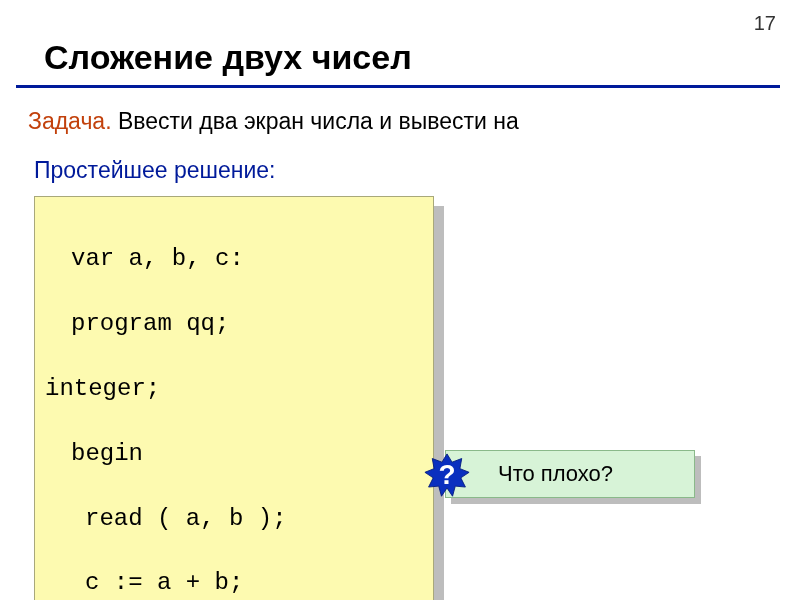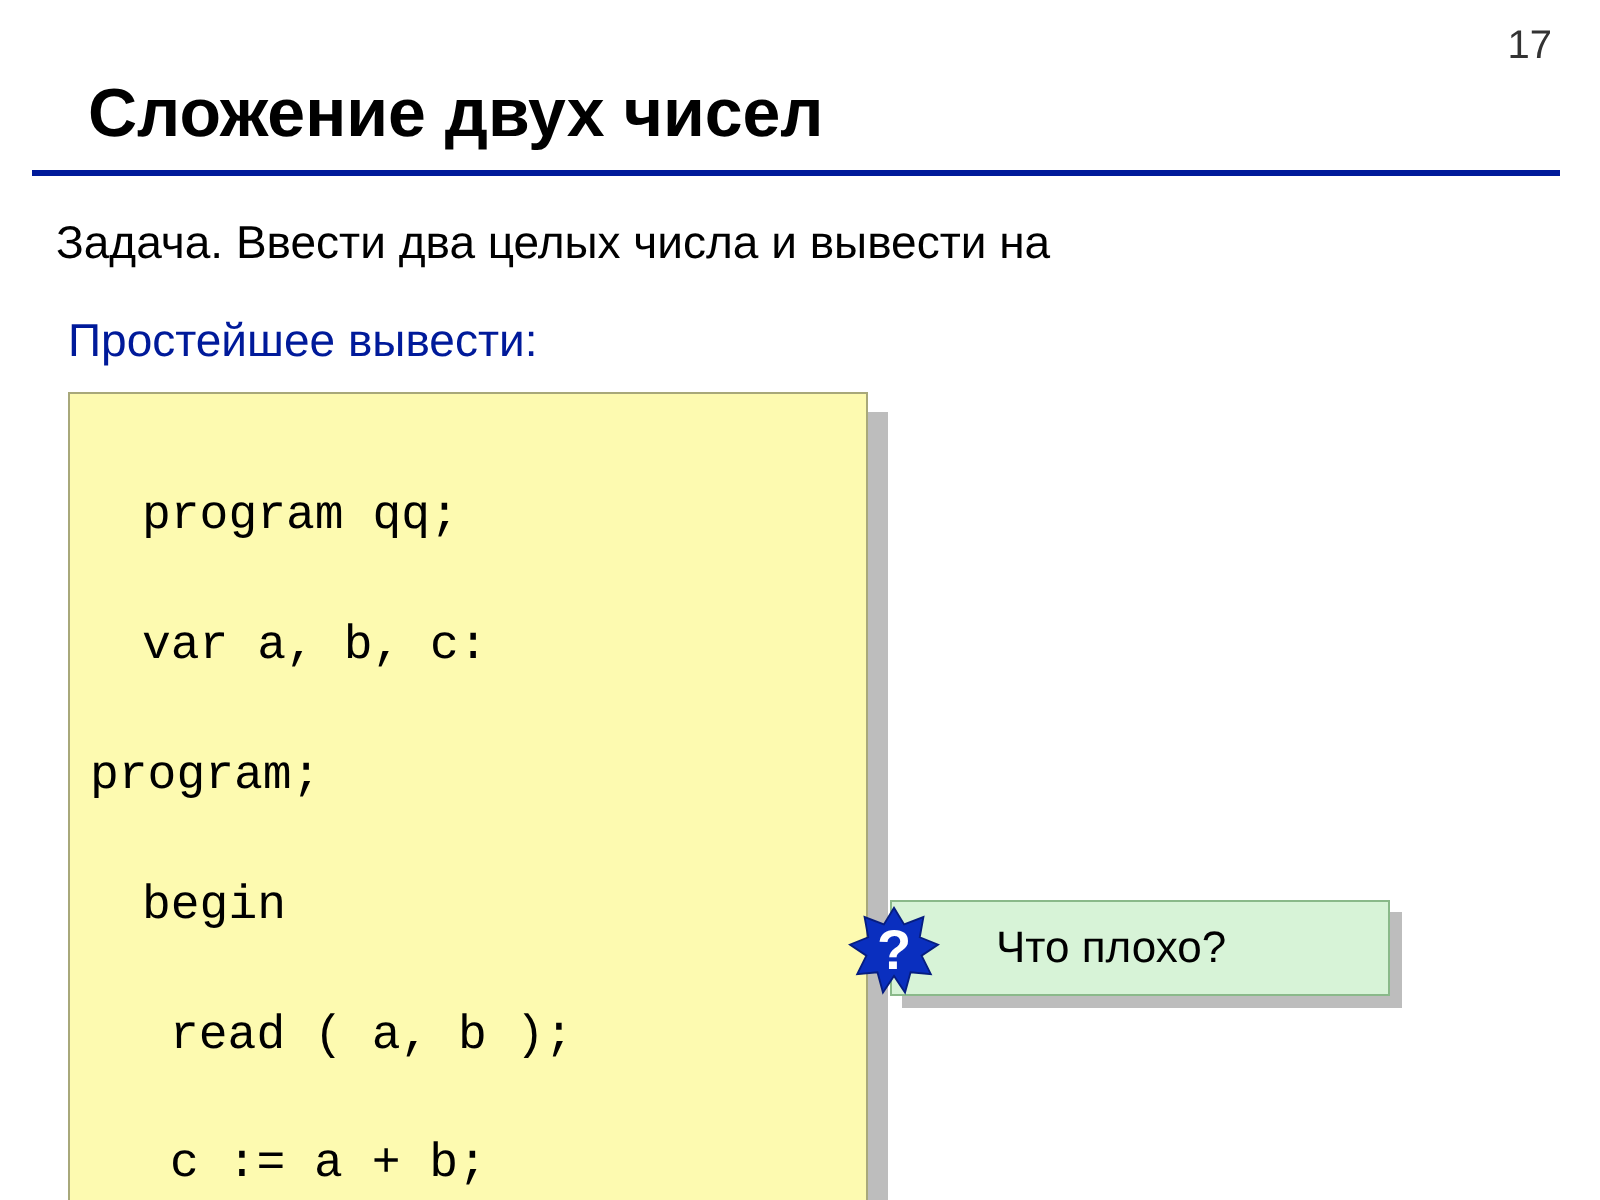--- a/index.html
+++ b/index.html
@@ -27,21 +27,21 @@
     border-bottom: 3px solid #001a9a;
     margin: 0 20px 0 16px;
   }
   .task-block {
     padding: 18px 28px 0 28px;
     font-size: 23px;
     line-height: 1.35;
     color: #000;
   }
   .task-label {
-    color: #000000;
+    color: #c2410c;
     text-align: right;
   }
   .solution-label {
     padding: 20px 0 12px 34px;
     font-size: 23px;
     color: #001a9a;
   }
   .code-area {
     position: relative;
     margin-left: 34px;
@@ -115,31 +115,31 @@
   }
 </style>
 </head>
 <body>
 
 <div class="page-number">17</div>
 
 <h1 class="heading">Сложение двух чисел</h1>
 
 <div class="task-block">
-  <span class="task-label">Задача.</span><span> Ввести два целых числа и вывести на</span><br>
+  <span class="task-label">Задача.</span><span> Ввести два экран числа и вывести на</span><br>
 </div>
 
-<div class="solution-label">Простейшее вывести:</div>
+<div class="solution-label">Простейшее решение:</div>
 
 <div class="code-area">
   <div class="code-shadow"></div>
   <div class="code-box">
+<span class="code-line i1">var a, b, c:</span>
 <span class="code-line i1">program qq;</span>
-<span class="code-line i1">var a, b, c:</span>
-<span class="code-line i2">program;</span>
+<span class="code-line i2">integer;</span>
 <span class="code-line i1">begin</span>
 <span class="code-line i3">read ( a, b );</span>
 <span class="code-line i3">c := a + b;</span>
 
 
   </div>
 </div>
 
 <div class="callout">
   <div class="callout-shadow"></div>

